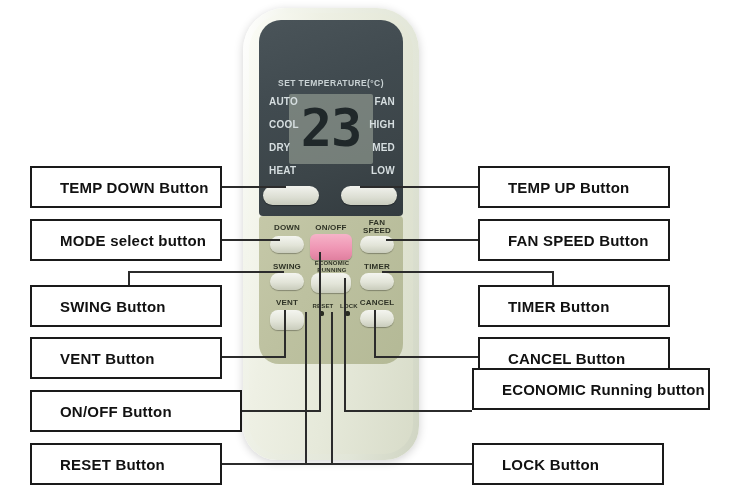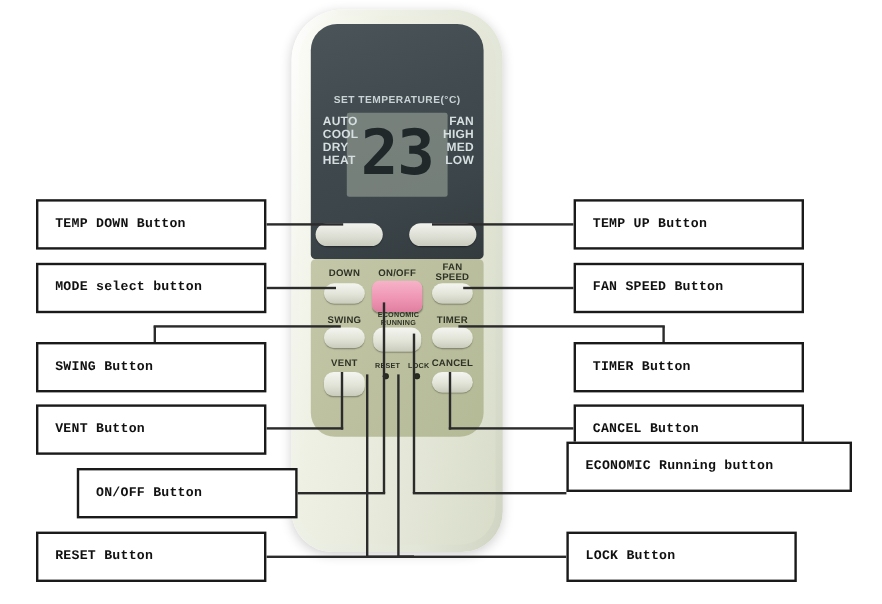--- a/index.html
+++ b/index.html
@@ -4,23 +4,23 @@
 <style>
   html,body{margin:0;padding:0;background:#ffffff;}
   body{width:735px;height:503px;position:relative;overflow:hidden;
        font-family:"Liberation Sans","DejaVu Sans",sans-serif;}
 
   #stage{position:absolute;inset:0;width:735px;height:503px;background:#fff;}
 
   
   .label-box{position:absolute;background:#ffffff;border:2px solid #1a1a1a;
              box-sizing:border-box;display:flex;align-items:center;z-index:40;}
-  .label-box span{display:block;padding-left:14px;font-size:11px;
+  .label-box span{display:block;padding-left:28px;font-size:15px;
                   font-weight:bold;color:#111;letter-spacing:.2px;
-                  white-space:nowrap;font-family:Liberation Mono, monospace;}
+                  white-space:nowrap;}
 
   
   .ln{position:absolute;background:#2b2b2b;z-index:30;}
   .ln.h{height:2px;}
   .ln.v{width:2px;}
 
   
   #remote{position:absolute;left:243px;top:8px;width:176px;height:452px;
           border-radius:42px 42px 34px 34px;
           background:linear-gradient(100deg,#ffffff 0%,#f3f5ec 18%,#e9ece0 46%,#e2e6d8 72%,#cfd4c2 100%);
@@ -37,21 +37,21 @@
   #screen-title{position:absolute;top:58px;left:0;width:100%;text-align:center;
           font-size:8.5px;font-weight:bold;color:#c9d2d4;letter-spacing:.4px;}
 
   #lcd{position:absolute;left:30px;top:74px;width:84px;height:70px;
        background:#9aa398;border-radius:2px;opacity:.62;}
   #lcd-digits{position:absolute;left:30px;top:70px;width:84px;height:76px;
        display:flex;align-items:center;justify-content:center;
        font-family:"DejaVu Sans Mono","Liberation Mono",monospace;
        font-size:52px;font-weight:bold;color:#20282a;letter-spacing:-1px;}
 
-  .lcd-col{position:absolute;display:flex;flex-direction:column;gap:0;
+  .lcd-col{position:absolute;display:flex;flex-direction:column;gap:12px;
        font-size:10px;font-weight:bold;color:#d6dee0;letter-spacing:.2px;}
   #lcd-left{left:10px;top:76px;align-items:flex-start;}
   #lcd-right{right:8px;top:76px;align-items:flex-end;}
 
   #temp-row{position:absolute;left:0;top:152px;width:100%;
        display:flex;align-items:center;justify-content:center;gap:11px;
        font-size:13px;font-weight:bold;color:#dfe6e8;letter-spacing:1px;}
   .tri{width:0;height:0;}
   .tri.down{border-left:7px solid transparent;border-right:7px solid transparent;
             border-top:10px solid #dfe6e8;}
@@ -190,21 +190,21 @@
   </div>
 
   <div class="label-box" style="left:30px;top:285px;width:192px;height:42px;">
     <span>SWING Button</span>
   </div>
 
   <div class="label-box" style="left:30px;top:337px;width:192px;height:42px;">
     <span>VENT Button</span>
   </div>
 
-  <div class="label-box" style="left:30px;top:390px;width:184px;height:42px;margin-left:34px;">
+  <div class="label-box" style="left:30px;top:390px;width:212px;height:42px;">
     <span>ON/OFF Button</span>
   </div>
 
   <div class="label-box" style="left:30px;top:443px;width:192px;height:42px;">
     <span>RESET Button</span>
   </div>
 
   <div class="label-box" style="left:478px;top:166px;width:192px;height:42px;">
     <span>TEMP UP Button</span>
   </div>

